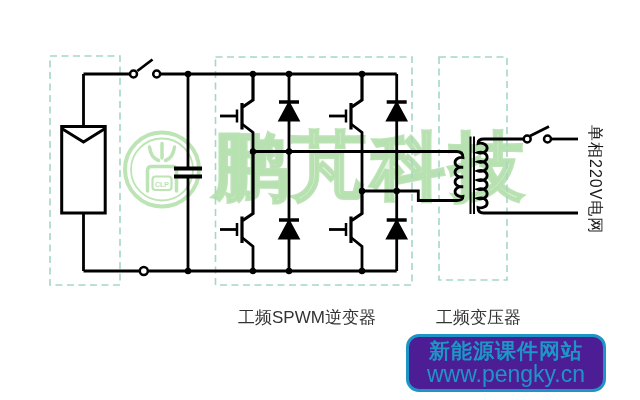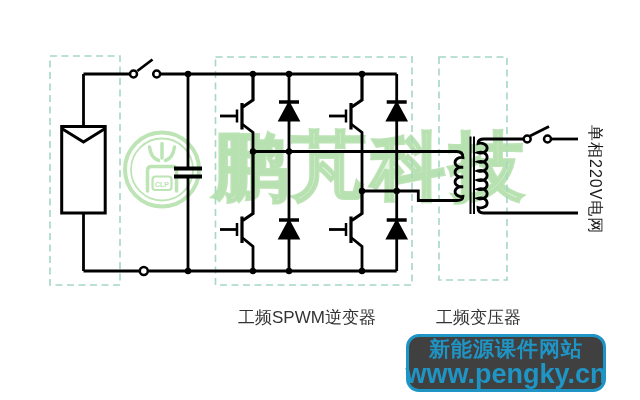--- a/index.html
+++ b/index.html
@@ -25,26 +25,26 @@
   .lbl-transformer{left:436px;}
   
   .grid-label{
     position:absolute;left:584px;top:125px;height:120px;
     writing-mode:vertical-rl;text-orientation:sideways;
     font-size:16px;color:#1a1a1a;letter-spacing:1px;white-space:nowrap;
   }
   
   .badge{
     position:absolute;left:406px;top:334px;width:194px;height:52px;
-    border:3px solid #1f95c6;border-radius:13px;background:#404040;
+    border:3px solid #1f95c6;border-radius:13px;background:#4c1d95;
     display:flex;flex-direction:column;align-items:center;justify-content:center;
     color:#1f95c6;line-height:1.05;
   }
   .badge .l1{font-size:21px;font-weight:bold;letter-spacing:1px;}
-  .badge .l2{font-size:27px;font-weight:bold;}
+  .badge .l2{font-size:23px;font-weight:normal;}
 </style>
 </head>
 <body>
 
 <div class="stage">
 
   <svg width="640" height="400" viewBox="0 0 640 400">
     <g stroke="#b9e3b0" fill="none" stroke-linecap="round" opacity="0.95">
       <circle cx="162" cy="169.5" r="37" stroke-width="4"></circle>
       <circle cx="162" cy="169.5" r="31" stroke-width="1.8"></circle>

